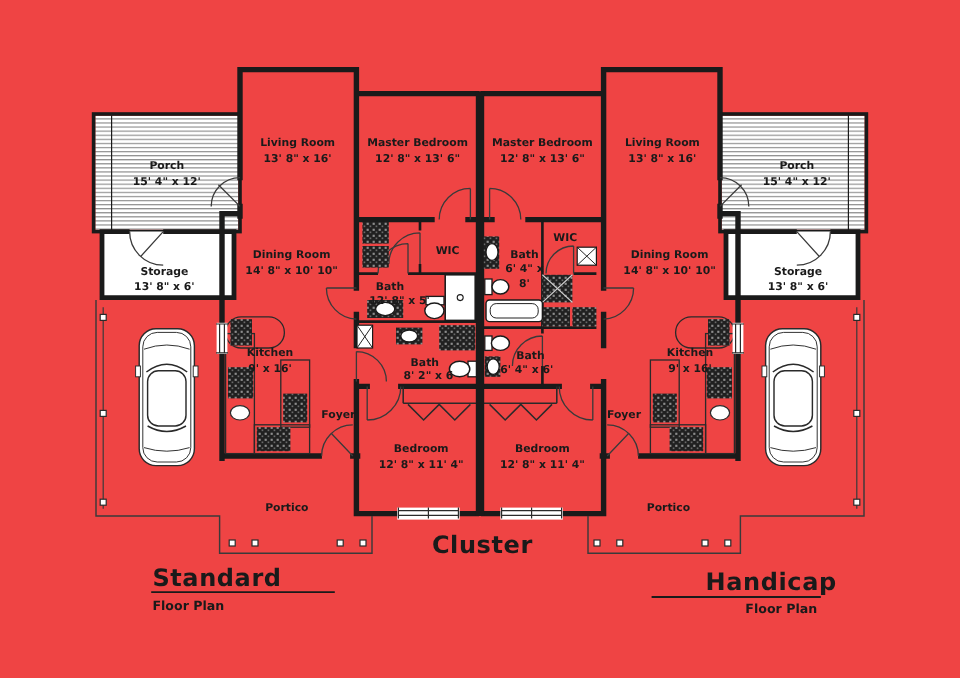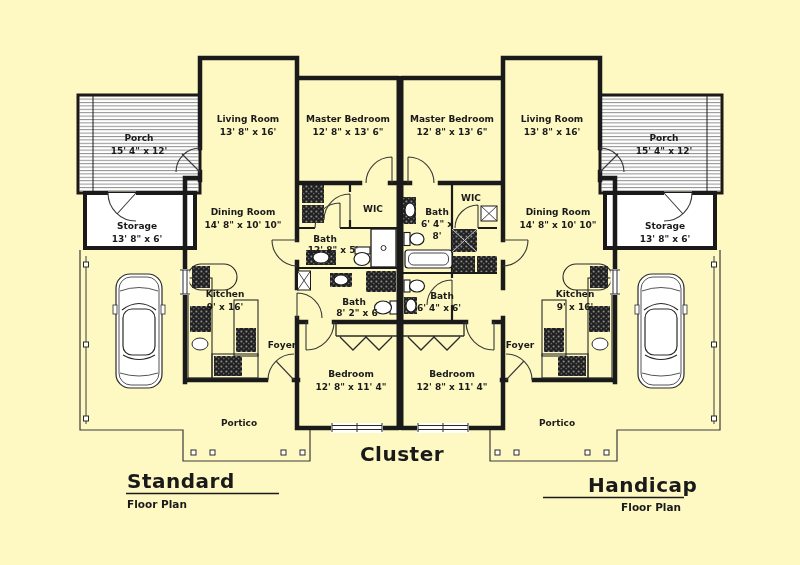--- a/index.html
+++ b/index.html
@@ -1,16 +1,16 @@
 <!DOCTYPE html>
 <html><head>
 <meta charset="utf-8">
 <style>
   html,body{margin:0;padding:0;background:#ffffff;}
-  #stage{position:relative;width:800px;height:565px;background:#fef9c3;overflow:hidden;}
+  #stage{position:relative;width:800px;height:565px;background:#ef4444;overflow:hidden;}
   svg{position:absolute;left:0;top:0;}
   text{font-family:"DejaVu Sans","Liberation Sans",sans-serif;fill:#1a1a1a;}
   .rm{font-size:9px;font-weight:600;}
   .ttl{font-size:20px;font-weight:bold;letter-spacing:0.5px;}
   .sub{font-size:10.5px;font-weight:600;}
   .clu{font-size:20px;font-weight:bold;letter-spacing:0.5px;}
 </style>
 </head>
 <body>
 

